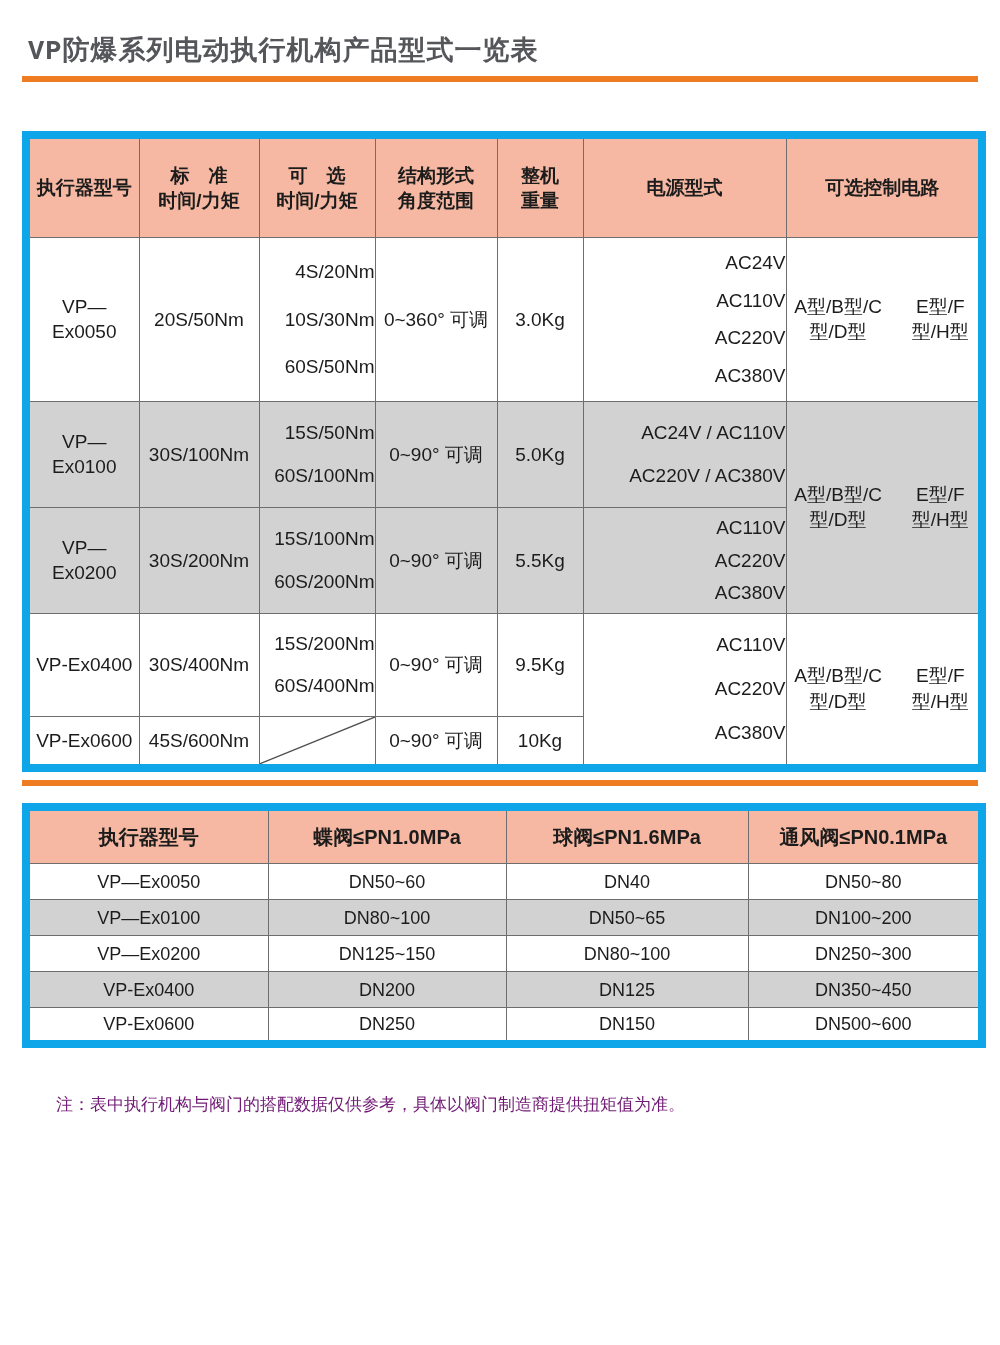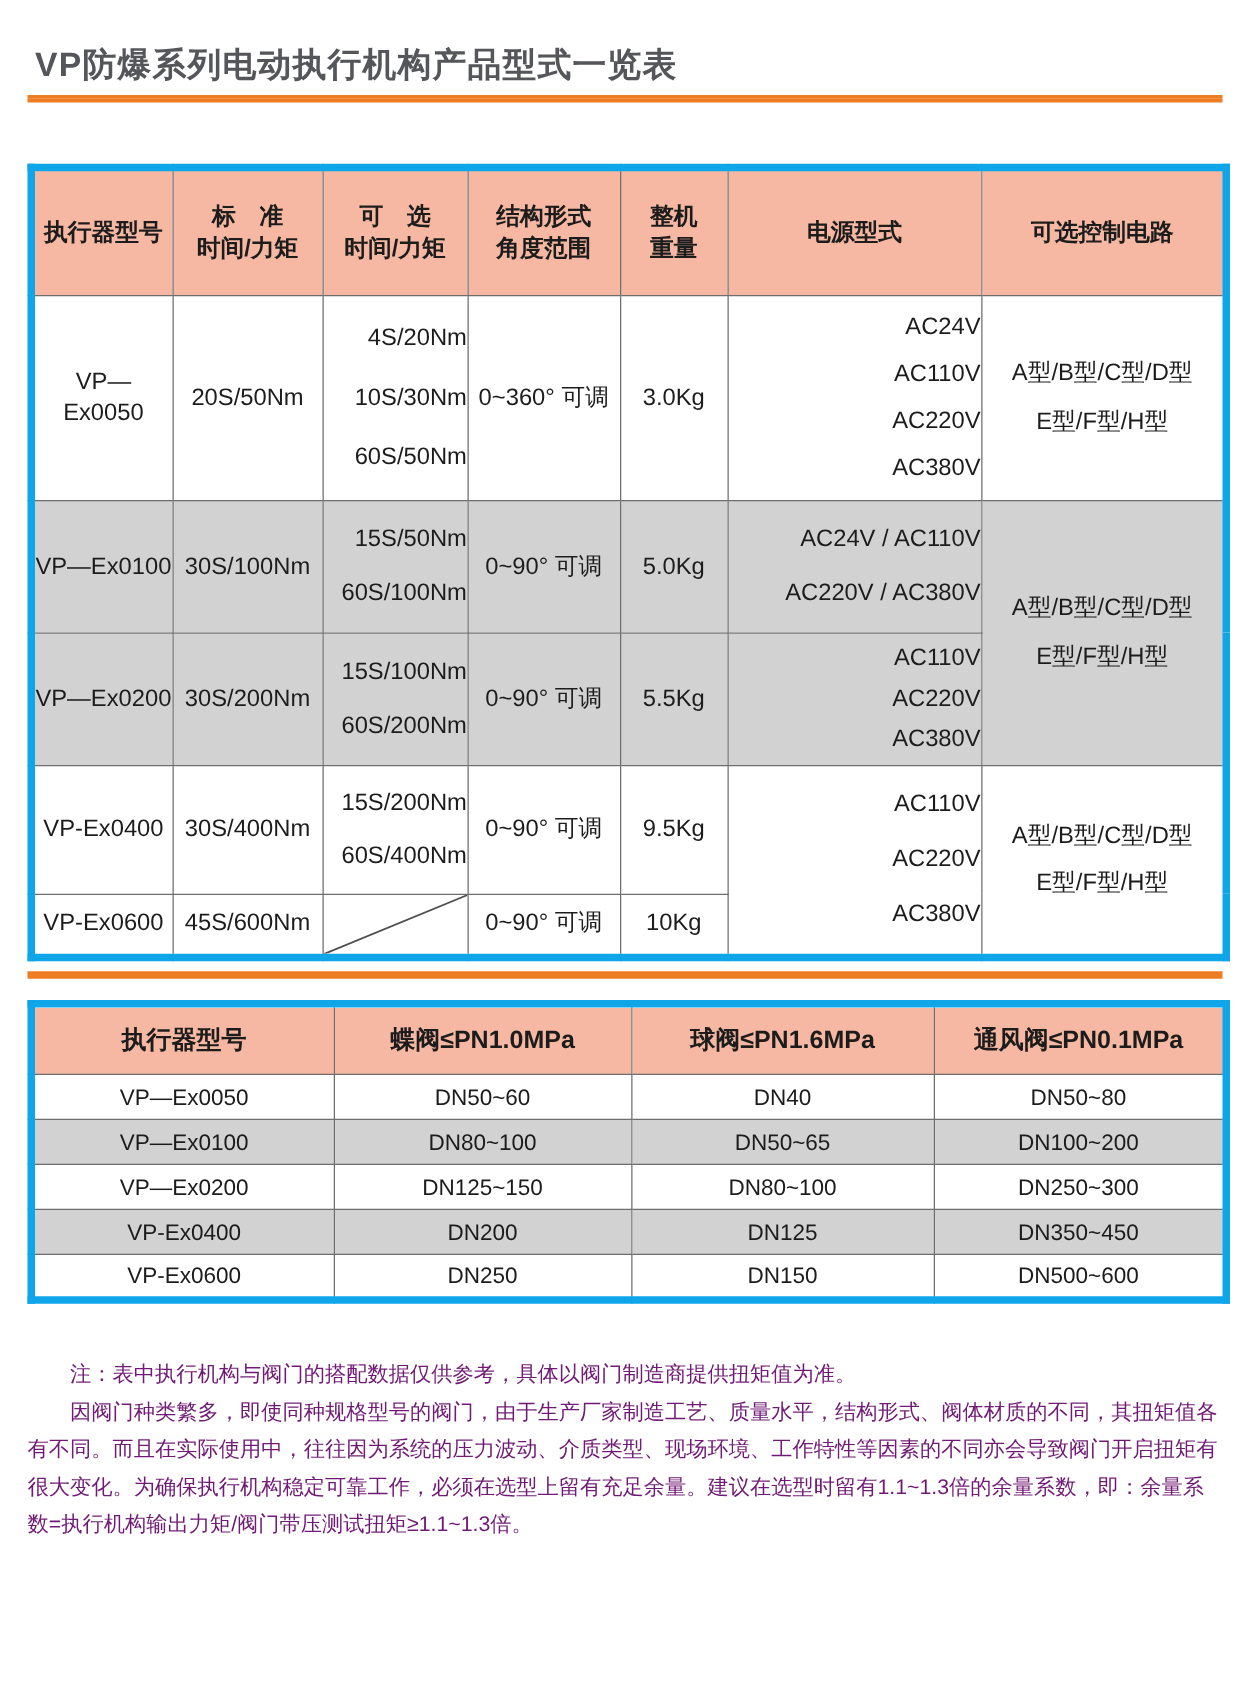--- a/index.html
+++ b/index.html
@@ -15,53 +15,53 @@
   body{
     width:1000px;height:1345px;background:#ffffff;
     font-family:"Liberation Sans","DejaVu Sans",sans-serif;
     color:var(--text);
   }
   .page{width:1000px;height:1345px;padding:0 22px;overflow:hidden;}
 
   .sec-title{
     margin:36px 0 0 6px;
     font-size:27px;font-weight:bold;color:var(--title);
-    letter-spacing:1px;line-height:1.2;
+    letter-spacing:1px;line-height:1.2;font-family:Liberation Mono, monospace;
   }
   .rule{
     margin-top:8px;height:4px;
     border-top:3px solid var(--accent);
     border-bottom:3px solid var(--accent);
   }
 
   table{
     border-collapse:collapse;table-layout:fixed;
     width:956px;background:#fff;
   }
   th,td{
     border:1px solid var(--border);
     text-align:center;vertical-align:middle;
     padding:0;line-height:1.35;
     font-size:19px;color:var(--text);
     font-weight:normal;
     overflow:hidden;
   }
-  table{border:6px solid #0ea5e9;}
+  table{border:8px solid #0ea5e9;}
   th{background:var(--header_bg);font-weight:bold;}
   tr.gray td{background:var(--stripe);}
 
   .t1{margin-top:49px;}
   .t1 tr.rh102 th{height:102px;}
   .t1 tr.rh163 td{height:163px;}
   .t1 tr.rh105 td{height:105px;}
   .t1 tr.rh100 td{height:100px;}
   .t1 tr.rh50  td{height:50px;}
 
   .stack{display:flex;flex-direction:column;justify-content:space-evenly;align-items:flex-end;}
-  .vc{display:flex;flex-direction:column;justify-content:center;align-items:center;gap:13px;}
+  .vc{display:flex;flex-direction:row;justify-content:center;align-items:center;gap:13px;}
   .s163{height:163px;} .s150{height:150px;} .s210{height:210px;}
   .s105{height:105px;} .s100{height:100px;}
 
   .diag{position:relative;}
   .diag svg{position:absolute;left:0;top:0;width:100%;height:100%;display:block;}
   .diag line{stroke:#4f4f4f;stroke-width:1.4;vector-effect:non-scaling-stroke;}
 
   .t2{margin-top:17px;}
   .t2 th{height:57px;font-size:20px;}
   .t2 td{height:36px;font-size:18px;}
@@ -275,16 +275,15 @@
         <td>VP-Ex0600</td>
         <td>DN250</td>
         <td>DN150</td>
         <td>DN500~600</td>
       </tr>
     </tbody>
   </table>
 
   <div class="notes">
     <p>注：表中执行机构与阀门的搭配数据仅供参考，具体以阀门制造商提供扭矩值为准。</p>
-    <p>因阀门种类繁多，即使同种规格型号的阀门，由于生产厂家制造工艺、质量水平，结构形式、阀体材质的不同，其扭矩值各有不同。而且在实际使用中，往往因为系统的压力波动、介质类型、现场环境、工作特性等因素的不同亦会导致阀门开启扭矩有很大变化。为确保执行机构稳定可靠工作，必须在选型上留有充足余量。建议在选型时留有1.1~1.3倍的余量系数，即：余量系数=执行机构输出力矩/阀门带压测试扭矩≥1.1~1.3倍。</p>
   </div>
 
 </div>
 
 </body></html>

